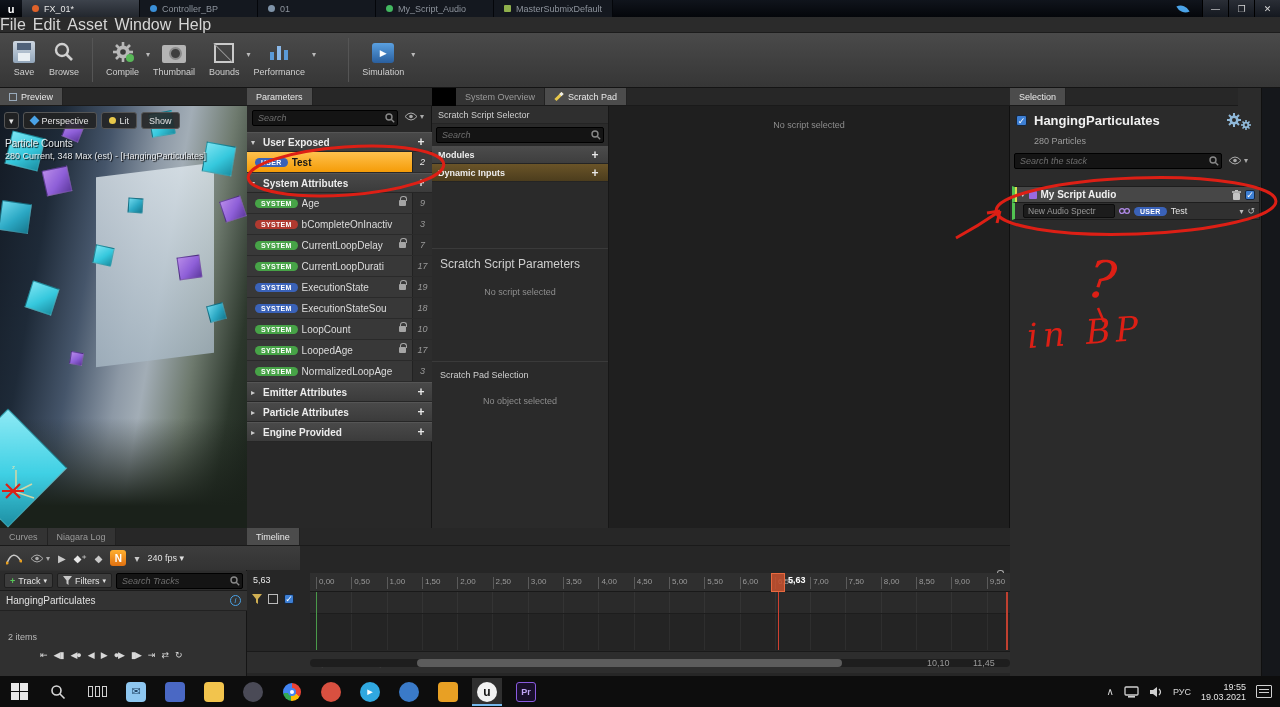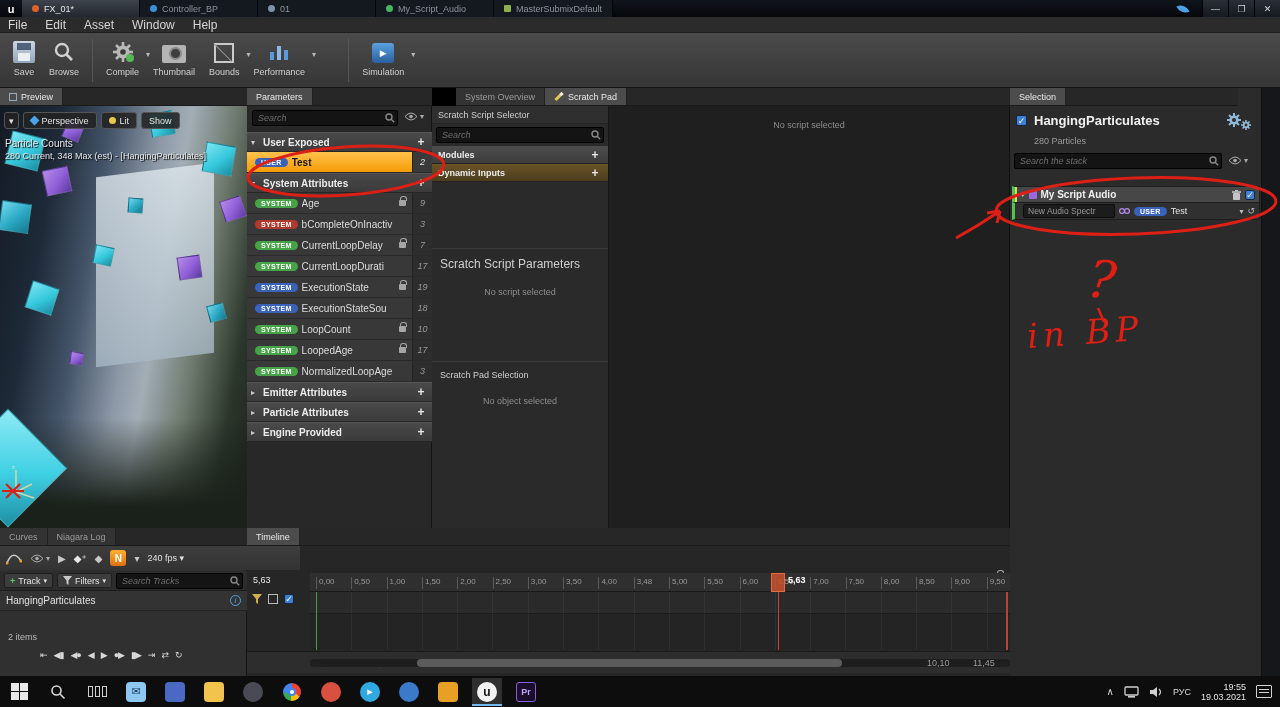--- a/index.html
+++ b/index.html
@@ -14,21 +14,21 @@
 .ue-badge{width:22px;display:flex;align-items:center;justify-content:center;color:#fff;font-weight:bold;font-size:11px}
 .ttab{display:flex;align-items:center;gap:5px;padding:0 10px;font-size:9px;color:#8d939c;background:#14181f;border-right:1px solid #04060a;min-width:118px}
 .ttab.active{background:linear-gradient(#3d434c,#23272e);color:#e6e6e6}
 .tdot{width:7px;height:7px;border-radius:50%;flex:0 0 auto}
 .dot-fx{background:#e0622a}.dot-bp{background:#3a8fd8}.dot-01{background:#7f93a8}.dot-audio{background:#42b860}.dot-submix{background:#8fb04c;border-radius:1px}
 #win-controls{margin-left:auto;display:flex;align-items:center}
 .quill{width:10px;height:10px;background:#4aa3e8;border-radius:0 100% 0 100%;transform:rotate(-25deg);margin-right:14px}
 .winbtn{width:26px;height:17px;display:flex;align-items:center;justify-content:center;font-size:9px;color:#d8d8d8;border-left:1px solid #000;background:linear-gradient(#2a2e36,#14181f)}
 
 
-#menubar{position:absolute;left:0;top:17px;width:1280px;height:16px;background:#2b2b2b;display:flex;align-items:center;gap:18px;padding-left:8px;border-bottom:1px solid #1c1c1c;font-size:12px;color:#d6d6d6;z-index:5}
+#menubar{position:absolute;left:0;top:17px;width:1280px;height:16px;background:#2b2b2b;display:flex;align-items:center;gap:7px;padding-left:0;border-bottom:1px solid #1c1c1c;font-size:16px;color:#d6d6d6;z-index:5}
 #menubar span{cursor:default}
 
 
 #toolbar{position:absolute;left:0;top:33px;width:1280px;height:55px;background:linear-gradient(#4a4a4a,#363636);border-bottom:1px solid #141414;display:flex;align-items:flex-start;padding:5px 6px 0 6px}
 .tbtn-main{display:flex;flex-direction:column;align-items:center;padding:1px 7px;position:relative}
 .tbtn-main .lab{font-size:9px;color:#cfcfcf;margin-top:2px}
 .tbtn-main .caret{position:absolute;right:-4px;top:12px;font-size:8px;color:#bbb}
 .tool-ic{height:26px;display:flex;align-items:center;justify-content:center}
 .tdivider{width:1px;height:44px;background:#262626;margin:0 6px;border-right:1px solid #555}
 .ic-save{width:22px;height:22px;background:linear-gradient(#cdd6e0,#92a6ba);border-radius:2px;position:relative}
@@ -611,21 +611,21 @@
     <div id="ruler-ticks" style="position:absolute;inset:0">
       <span class="tick" style="left: 6px;">0,00</span>
       <span class="tick" style="left: 41.3px;">0,50</span>
       <span class="tick" style="left: 76.6px;">1,00</span>
       <span class="tick" style="left: 111.9px;">1,50</span>
       <span class="tick" style="left: 147.2px;">2,00</span>
       <span class="tick" style="left: 182.5px;">2,50</span>
       <span class="tick" style="left: 217.8px;">3,00</span>
       <span class="tick" style="left: 253.1px;">3,50</span>
       <span class="tick" style="left: 288.4px;">4,00</span>
-      <span class="tick" style="left: 323.7px;">3,48</span>
+      <span class="tick" style="left: 323.7px;">4,50</span>
       <span class="tick" style="left: 359px;">5,00</span>
       <span class="tick" style="left: 394.3px;">5,50</span>
       <span class="tick" style="left: 429.6px;">6,00</span>
       <span class="tick" style="left: 464.9px;">6,50</span>
       <span class="tick" style="left: 500.2px;">7,00</span>
       <span class="tick" style="left: 535.5px;">7,50</span>
       <span class="tick" style="left: 570.8px;">8,00</span>
       <span class="tick" style="left: 606.1px;">8,50</span>
       <span class="tick" style="left: 641.4px;">9,00</span>
       <span class="tick" style="left: 676.7px;">9,50</span>

